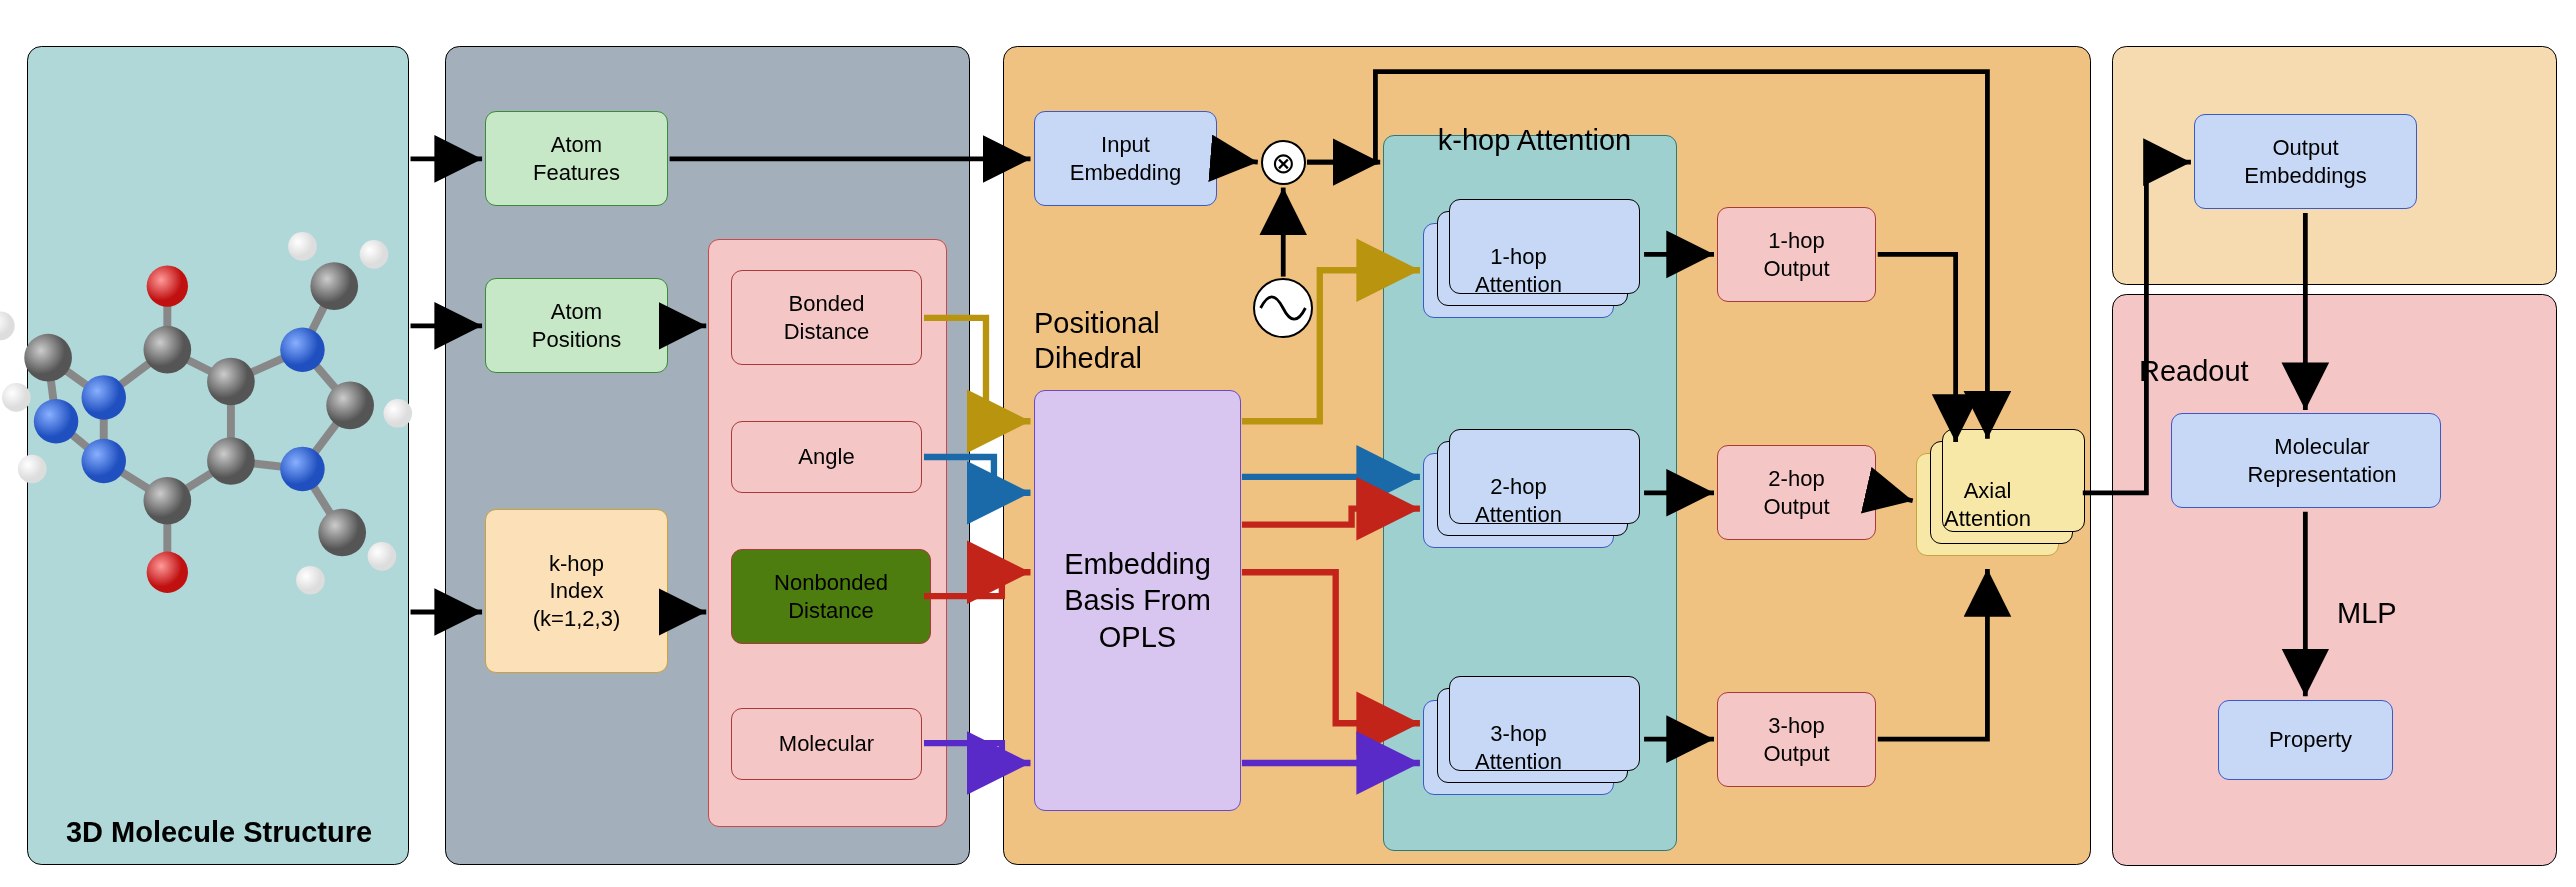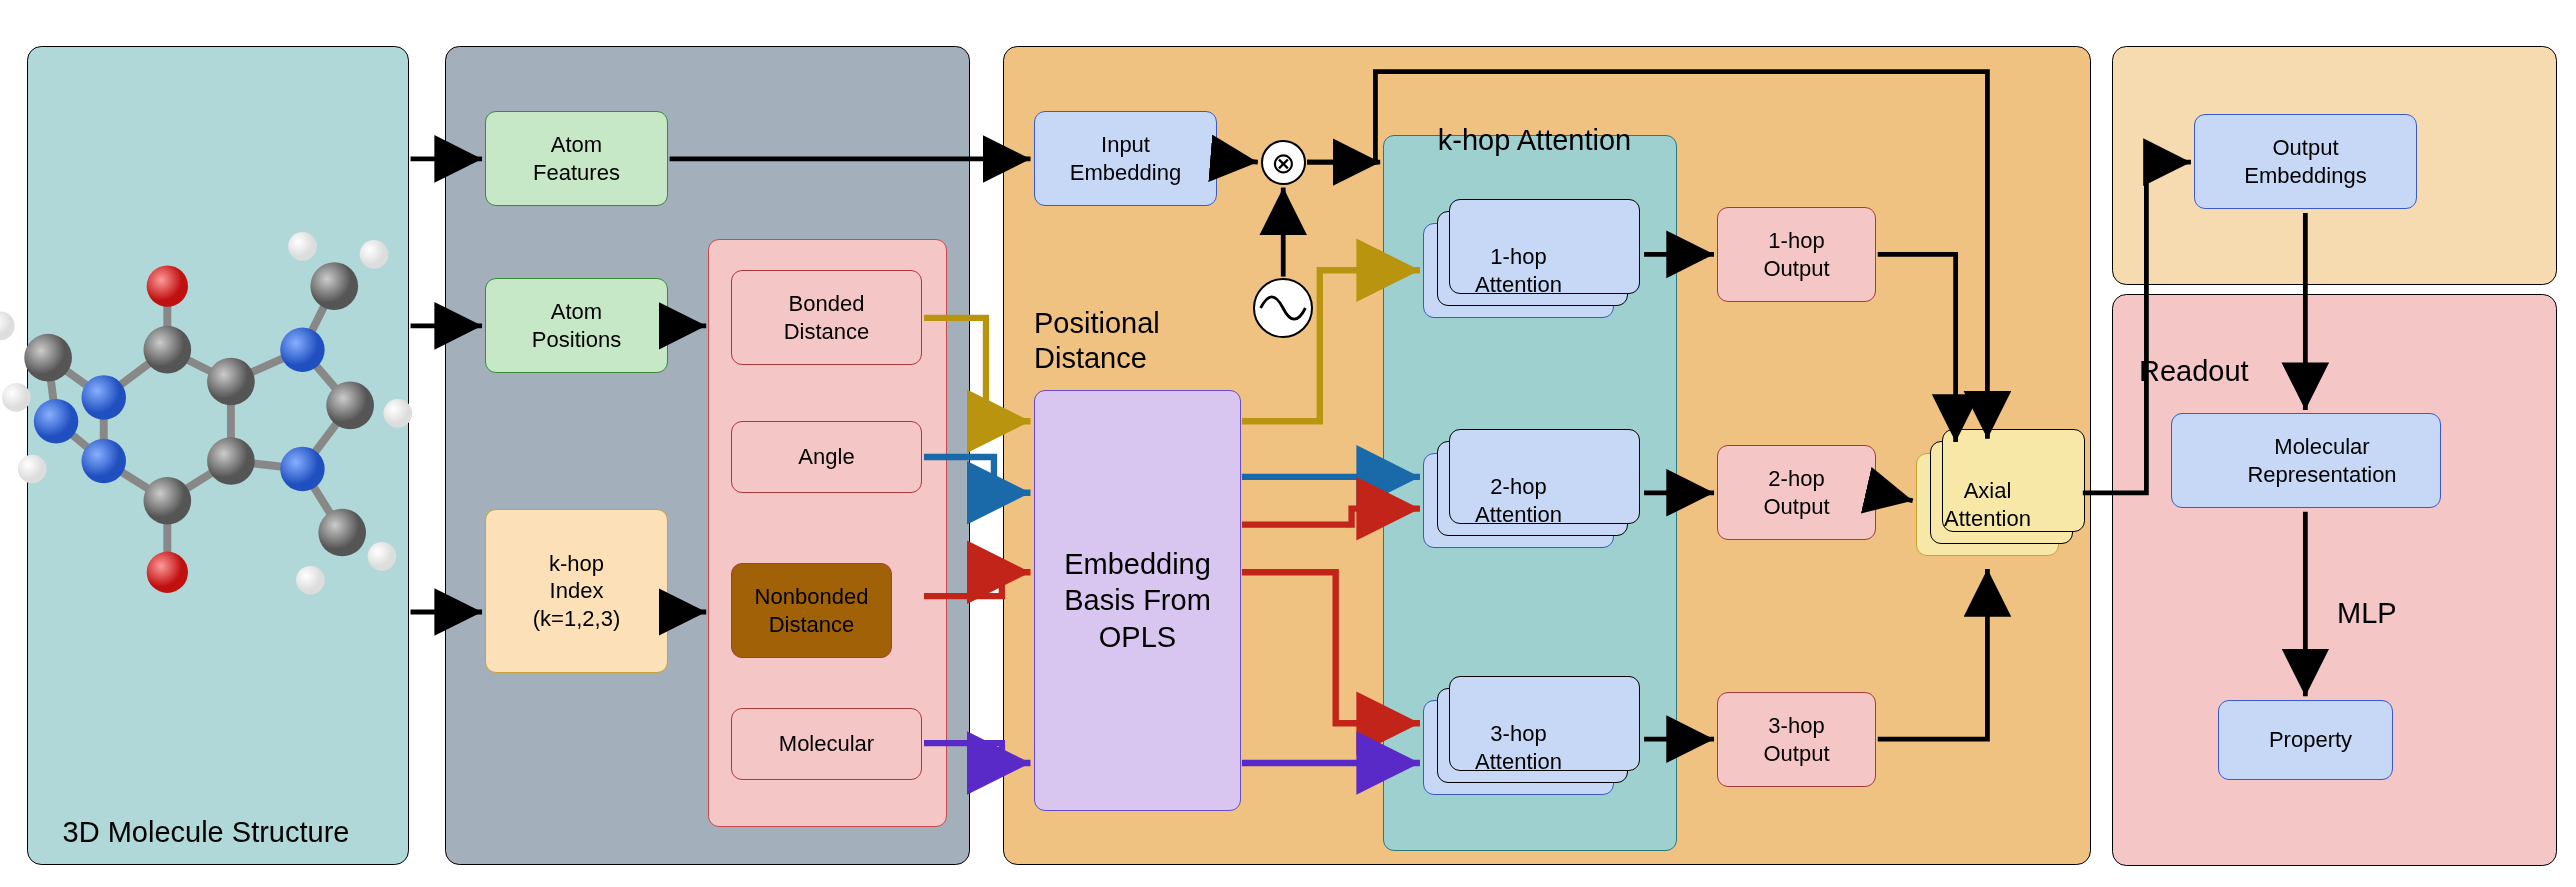--- a/index.html
+++ b/index.html
@@ -46,21 +46,21 @@
   }
   .stack::before { left: 12.7px; top: -12.7px; background: inherit; }
   .stack::after  { left: 25.4px; top: -25.4px; background: inherit; }
   .stack { z-index: 2; }
   svg.link { position:absolute; top:0; left:0; width:2576px; height:887px; pointer-events:none; }
 </style>
 </head>
 <body>
 
 <div class="panel" style="left:27px; top:46px; width:382px; height:819px; background:#b0d8d8;"></div>
-<div class="label" style="left:35px; top:779px; width:342px; text-align:center;">3D Molecule Structure</div>
+<div class="label" style="left:48px; top:779px; width:342px; text-align:center;font-weight:bold;">3D Molecule Structure</div>
 
 <svg class="link" style="z-index:1;" viewBox="0 0 3240 1116" width="2576" height="887">
   <defs>
     <radialGradient id="gC" cx="35%" cy="35%">
         <stop offset="0%" stop-color="#ccc"></stop>
         <stop offset="100%" stop-color="#555"></stop>
       </radialGradient>
     <radialGradient id="gN" cx="35%" cy="35%">
         <stop offset="0%" stop-color="#88b0ff"></stop>
         <stop offset="100%" stop-color="#2050c0"></stop>
@@ -130,30 +130,30 @@
 <div class="box" style="left:485px; top:278px; width:183px; height:95px; background:#c6e8c6; border-color:#3a8a3a; white-space:pre-line;">Atom
 Positions</div>
 <div class="box" style="left:485px; top:509px; width:183px; height:164px; background:#fce0b8; border-color:#c9a23a; white-space:pre-line;">k-hop
 Index
 (k=1,2,3)</div>
 
 <div class="box" style="left:708px; top:239px; width:239px; height:588px; background:#f5c6c6; border-color:#c94a4a;"></div>
 <div class="box" style="left:731px; top:270px; width:191px; height:95px; background:#f5c6c6; border-color:#aa3a3a; white-space:pre-line;">Bonded
 Distance</div>
 <div class="box" style="left:731px; top:421px; width:191px; height:72px; background:#f5c6c6; border-color:#aa3a3a;">Angle</div>
-<div class="box" style="left:731px; top:563px; width:161px; height:95px; background:#a16207; border-color:#aa3a3a; white-space:pre-line;">Nonbonded
+<div class="box" style="left:731px; top:549px; width:200px; height:95px; background:#4d7c0f; border-color:#aa3a3a; white-space:pre-line;">Nonbonded
 Distance</div>
 <div class="box" style="left:731px; top:708px; width:191px; height:72px; background:#f5c6c6; border-color:#aa3a3a;">Molecular</div>
 
 <div class="panel" style="left:1003px; top:46px; width:1088px; height:819px; background:#f0c282;"></div>
 
 <div class="box" style="left:1034px; top:111px; width:183px; height:95px; background:#c6d8f5; border-color:#3a5ac9; white-space:pre-line;">Input
 Embedding</div>
 <div class="label" style="left:1034px; top:270px; width:199px; white-space:pre-line;">Positional
-Distance</div>
+Dihedral</div>
 <div class="box" style="left:1034px; top:390px; width:207px; height:421px; background:#d8c6f0; border-color:#6a4ac9; white-space:pre-line; font-size:29px;">Embedding
 Basis From
 OPLS</div>
 
 <div class="box" style="left:1383px; top:135px; width:294px; height:716px; background:#9fd0d0; border-color:#2a7a7a;"></div>
 <div class="label" style="left:1415px; top:87px; width:239px; text-align:center;">k-hop Attention</div>
 
 <div class="box stack" style="left:1423px; top:223px; width:191px; height:95px; background:#c6d8f5; border-color:#3a5ac9; white-space:pre-line;">1-hop
 Attention</div>
 <div class="box stack" style="left:1423px; top:453px; width:191px; height:95px; background:#c6d8f5; border-color:#3a5ac9; white-space:pre-line;">2-hop

